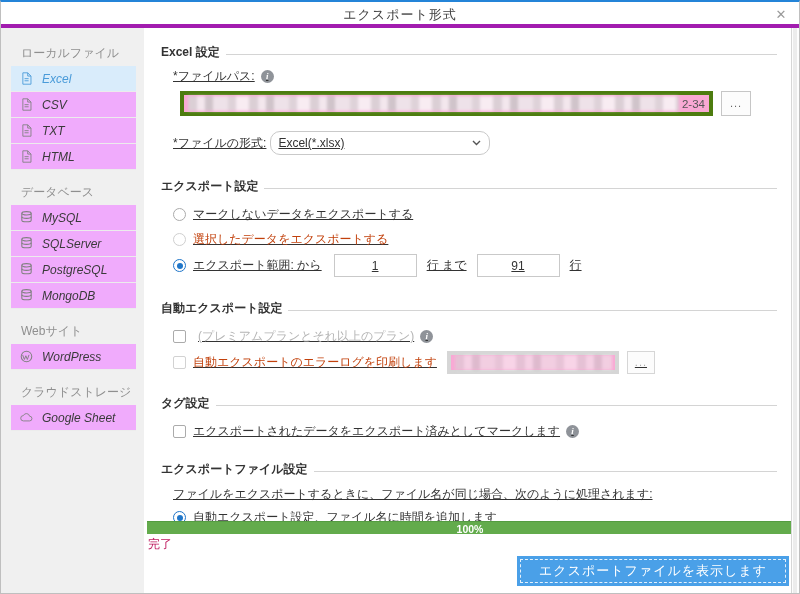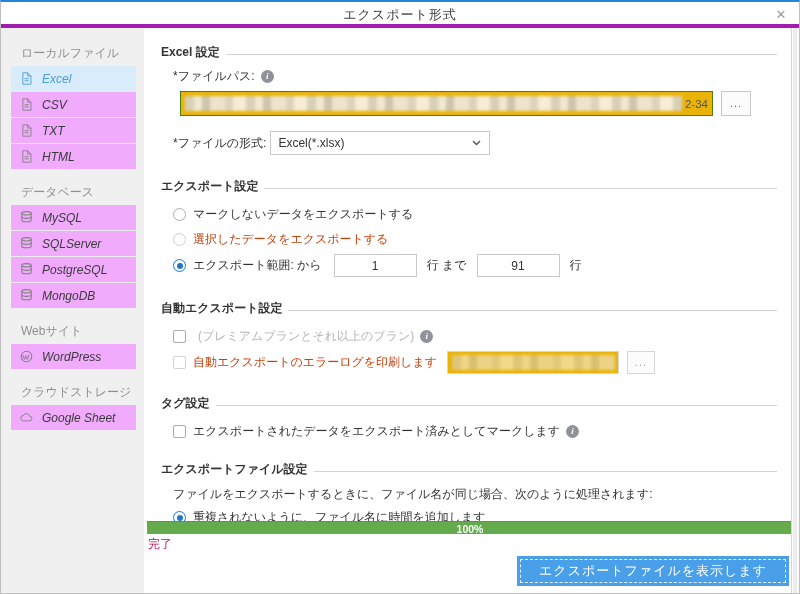--- a/index.html
+++ b/index.html
@@ -32,29 +32,29 @@
 
   
   .main { flex:1 1 auto; position:relative; display:flex; flex-direction:column; background:#fff; min-width:0; }
   .content { flex:1 1 auto; padding:16px 22px 0 17px; overflow:hidden; }
 
   .sec-head { display:flex; align-items:center; margin-top:0; }
   .sec-head .t { font-weight:bold; font-size:12px; color:#333; white-space:nowrap; }
   .sec-head .rule { flex:1 1 auto; border-bottom:1px solid #d4d4d4; margin-left:6px; height:1px; margin-top:3px; }
 
   .row { display:flex; align-items:center; }
-  .ind1 { margin-left:12px; }
+  .ind1 { margin-left:12px;text-decoration:underline; }
   .ind2 { margin-left:19px; }
 
   .req-label { color:#333; }
   .info-icon { display:inline-block; width:13px; height:13px; border-radius:50%; background:#8f9399;
                color:#fff; font-size:9px; font-weight:bold; font-style:italic; text-align:center;
                line-height:13px; margin-left:6px; flex:0 0 auto; font-family:"Liberation Serif", serif; }
 
-  .text-input { border:1px solid #4d7c0f; background:#eab308; height:25px; display:flex; align-items:center; }
+  .text-input { border:4px solid #4d7c0f; background:#f9a8d4; height:25px; display:flex; align-items:center; }
   .mosaic { flex:1 1 auto; height:15px; margin:0 3px 0 4px; filter:blur(1.4px); opacity:.85;
             background-image:repeating-linear-gradient(90deg,#d6d6d6 0 9px,#f2f2f2 9px 17px,#c9c9c9 17px 25px,#ededed 25px 40px,#dadada 40px 48px,#f8f8f8 48px 61px),
                              repeating-linear-gradient(0deg, rgba(255,255,255,.5) 0 4px, rgba(0,0,0,.04) 4px 8px); }
   .mosaic.light { opacity:.55; }
   .tail-text { font-size:11.5px; color:#555; padding-right:4px; white-space:nowrap; }
 
   .browse-btn { width:30px; height:25px; border:1px solid #c6c6c6; background:#fcfcfc; color:#666;
                 font-size:11px; line-height:1; text-align:center; margin-left:8px; cursor:pointer;
                 display:flex; align-items:center; justify-content:center; letter-spacing:1px; }
 
@@ -246,21 +246,21 @@
         </div>
         <div class="row ind2 mt6">
           <div class="text-input" style="width:533px;">
             <span class="mosaic"></span>
             <span class="tail-text">2-34</span>
           </div>
           <div class="browse-btn">...</div>
         </div>
         <div class="row ind1 mt16">
           <span class="req-label">*ファイルの形式:</span>
-          <div class="select" style="margin-left:4px;">
+          <div class="select" style="margin-left:4px;border-radius:10px;">
             <span class="val">Excel(*.xlsx)</span>
             <svg viewBox="0 0 9 6" fill="none" stroke="#555" stroke-width="1.4">
                 <path d="M1 1l3.5 3.5L8 1"></path>
               </svg>
           </div>
         </div>
 
         <div class="sec-head mt24">
           <span class="t">エクスポート設定</span>
             <span class="rule"></span>
@@ -312,21 +312,21 @@
 
         <div class="sec-head mt22">
           <span class="t">エクスポートファイル設定</span>
             <span class="rule"></span>
         </div>
         <div class="row ind1 mt8">
           <span>ファイルをエクスポートするときに、ファイル名が同じ場合、次のように処理されます:</span>
         </div>
         <div class="row ind1 mt6">
           <span class="radio checked"></span>
-          <span class="opt-label">重複されないように、ファイル名に時間を追加します</span>
+          <span class="opt-label">自動エクスポート設定、ファイル名に時間を追加します</span>
         </div>
 
       </div>
 
       <div class="footer">
         <div class="progress">
           <span class="pct">100%</span>
         </div>
         <div class="status">完了</div>
         <div class="btn-row">

